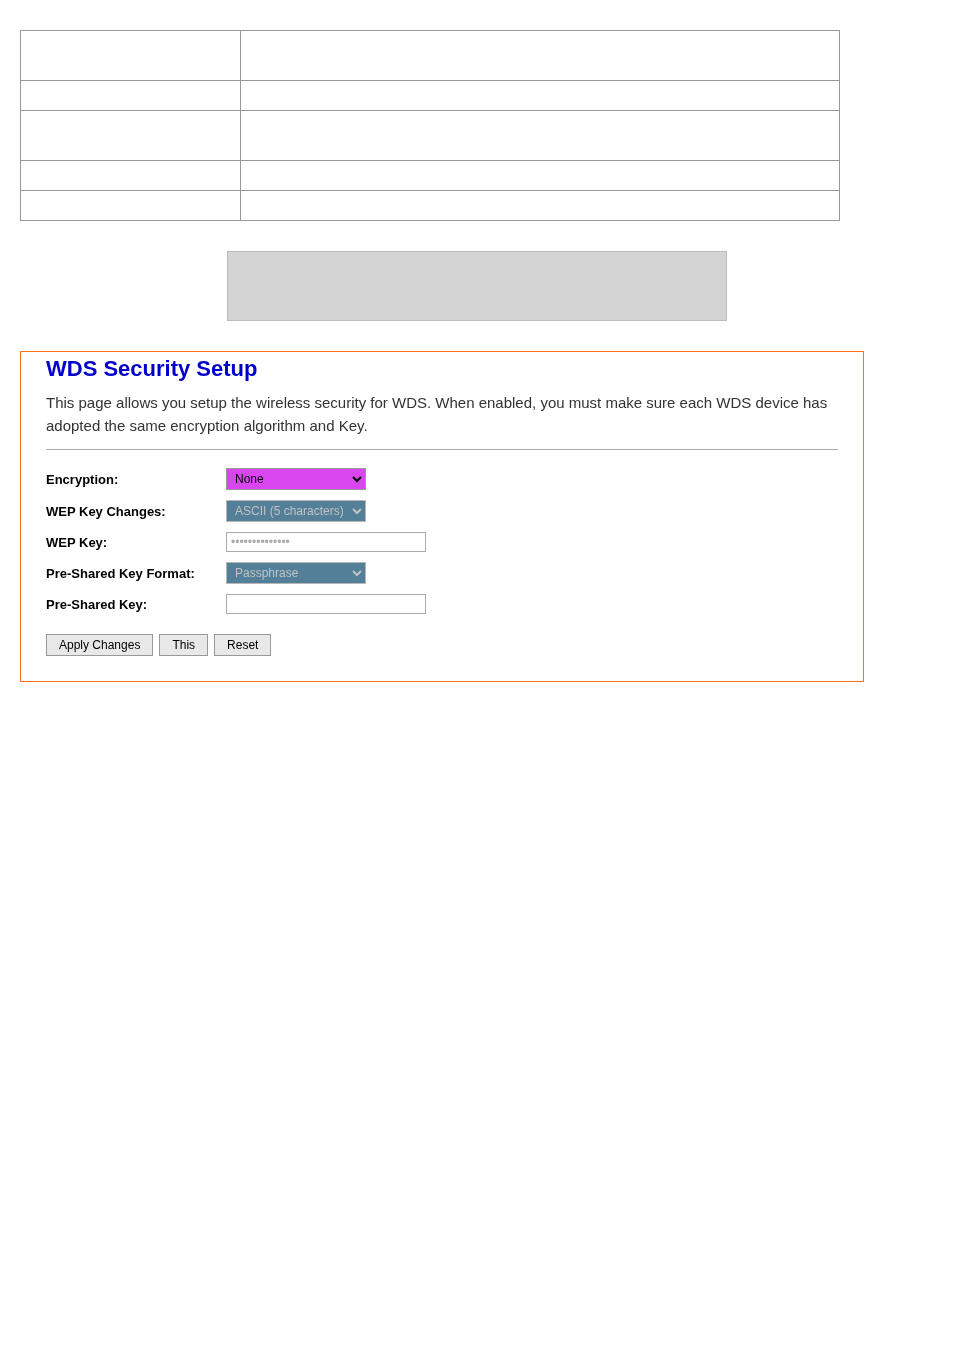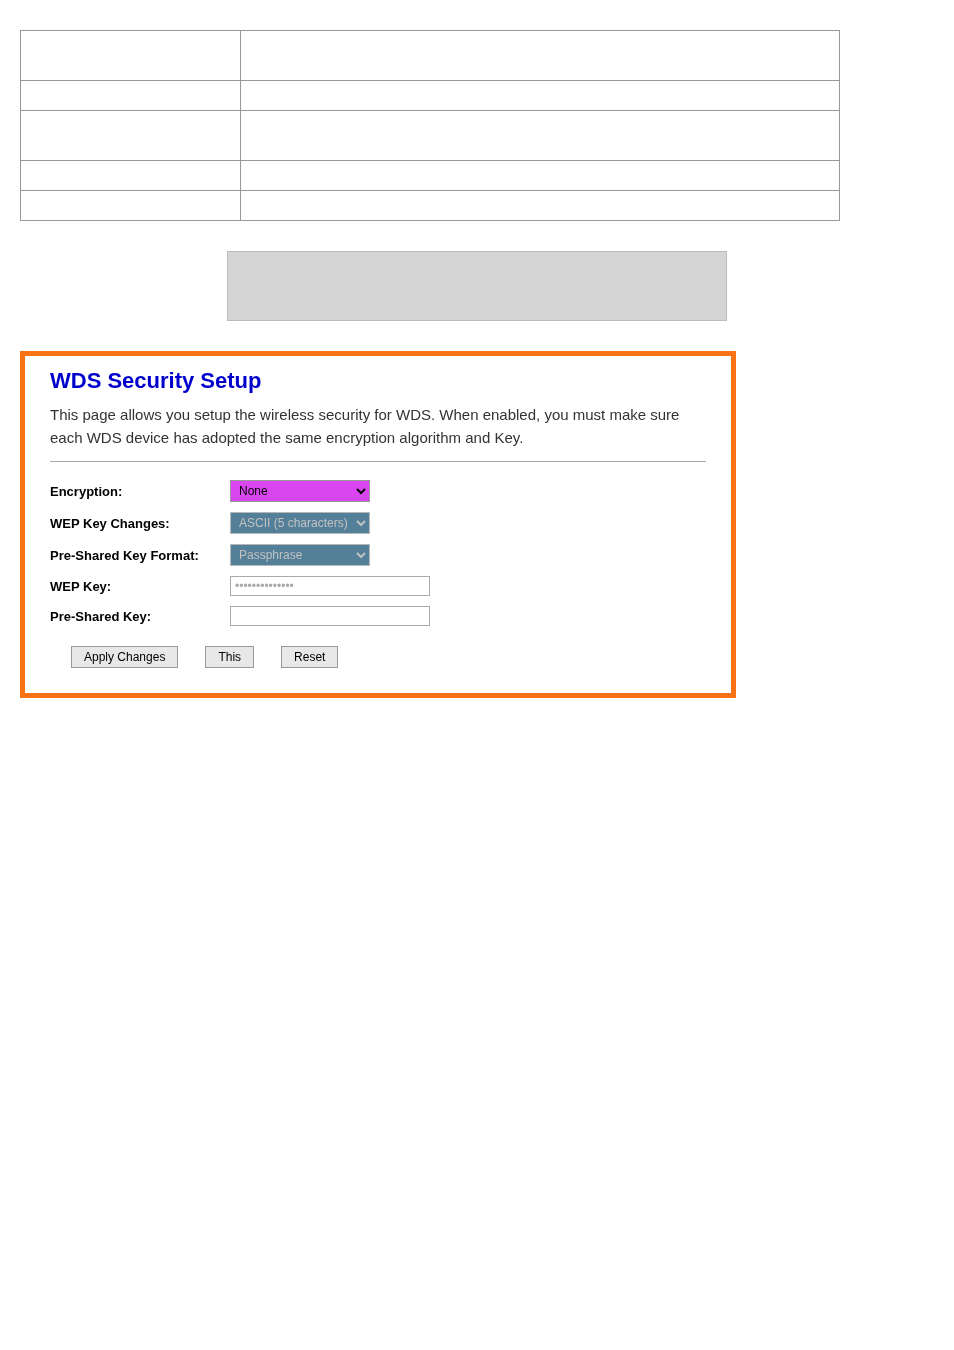--- a/index.html
+++ b/index.html
@@ -45,23 +45,23 @@
     }
     .gray-box {
       width: 500px;
       height: 70px;
       background: #d4d4d4;
       border: 1px solid #bbb;
     }
 
     
     .wds-panel {
-      width: 716px;
-      border: 5px solid #f97316;
-      padding: 12px 25px 25px 25px;
+      width: 844px;
+      border: 1px solid #f97316;
+      padding: 4px 25px 25px 25px;
       margin-top: 10px;
     }
     .wds-title {
       font-size: 22px;
       font-weight: bold;
       color: #0000cc;
       margin-bottom: 10px;
     }
     .wds-description {
       font-size: 15px;
@@ -112,21 +112,20 @@
       display: flex;
       gap: 6px;
     }
     .btn {
       padding: 3px 12px;
       font-size: 12px;
       border: 1px solid #999;
       background: #e8e8e8;
       cursor: pointer;
       color: #000;
-      margin-left: 21px;
     }
   </style>
 </head>
 <body>
 
 <table class="top-table">
   <tbody>
       <tr class="row-tall">
     <td class="label-cell"></td>
     <td class="value-cell"></td>
@@ -169,33 +168,33 @@
 
   <div class="form-row">
     <div class="form-label">WEP Key Changes:</div>
     <select class="form-control" disabled="">
       <option>ASCII (5 characters)</option>
       <option>HEX (10 characters)</option>
     </select>
   </div>
 
   <div class="form-row">
+    <div class="form-label">WEP Key:</div>
+    <input type="password" class="form-control" value="**************" disabled="" style="">
+  </div>
+
+  <div class="form-row">
     <div class="form-label">Pre-Shared Key Format:</div>
     <select class="form-control" disabled="">
       <option>Passphrase</option>
       <option>HEX</option>
     </select>
   </div>
 
   <div class="form-row">
-    <div class="form-label">WEP Key:</div>
-    <input type="password" class="form-control" value="**************" disabled="" style="">
-  </div>
-
-  <div class="form-row">
     <div class="form-label">Pre-Shared Key:</div>
     <input type="text" class="form-control" value="" style="">
   </div>
 
   <div class="btn-row">
     <button class="btn">Apply Changes</button>
     <button class="btn">This</button>
     <button class="btn">Reset</button>
   </div>
 </div>

